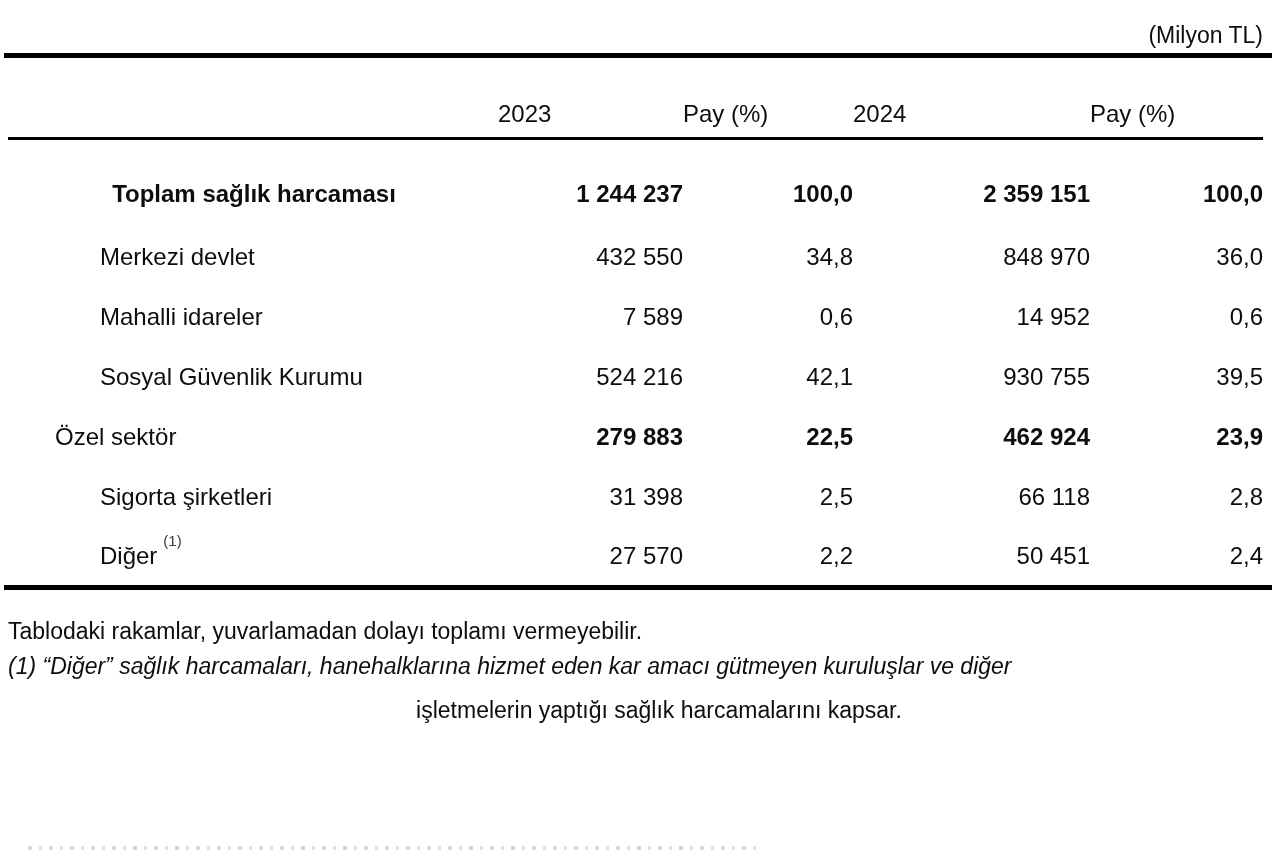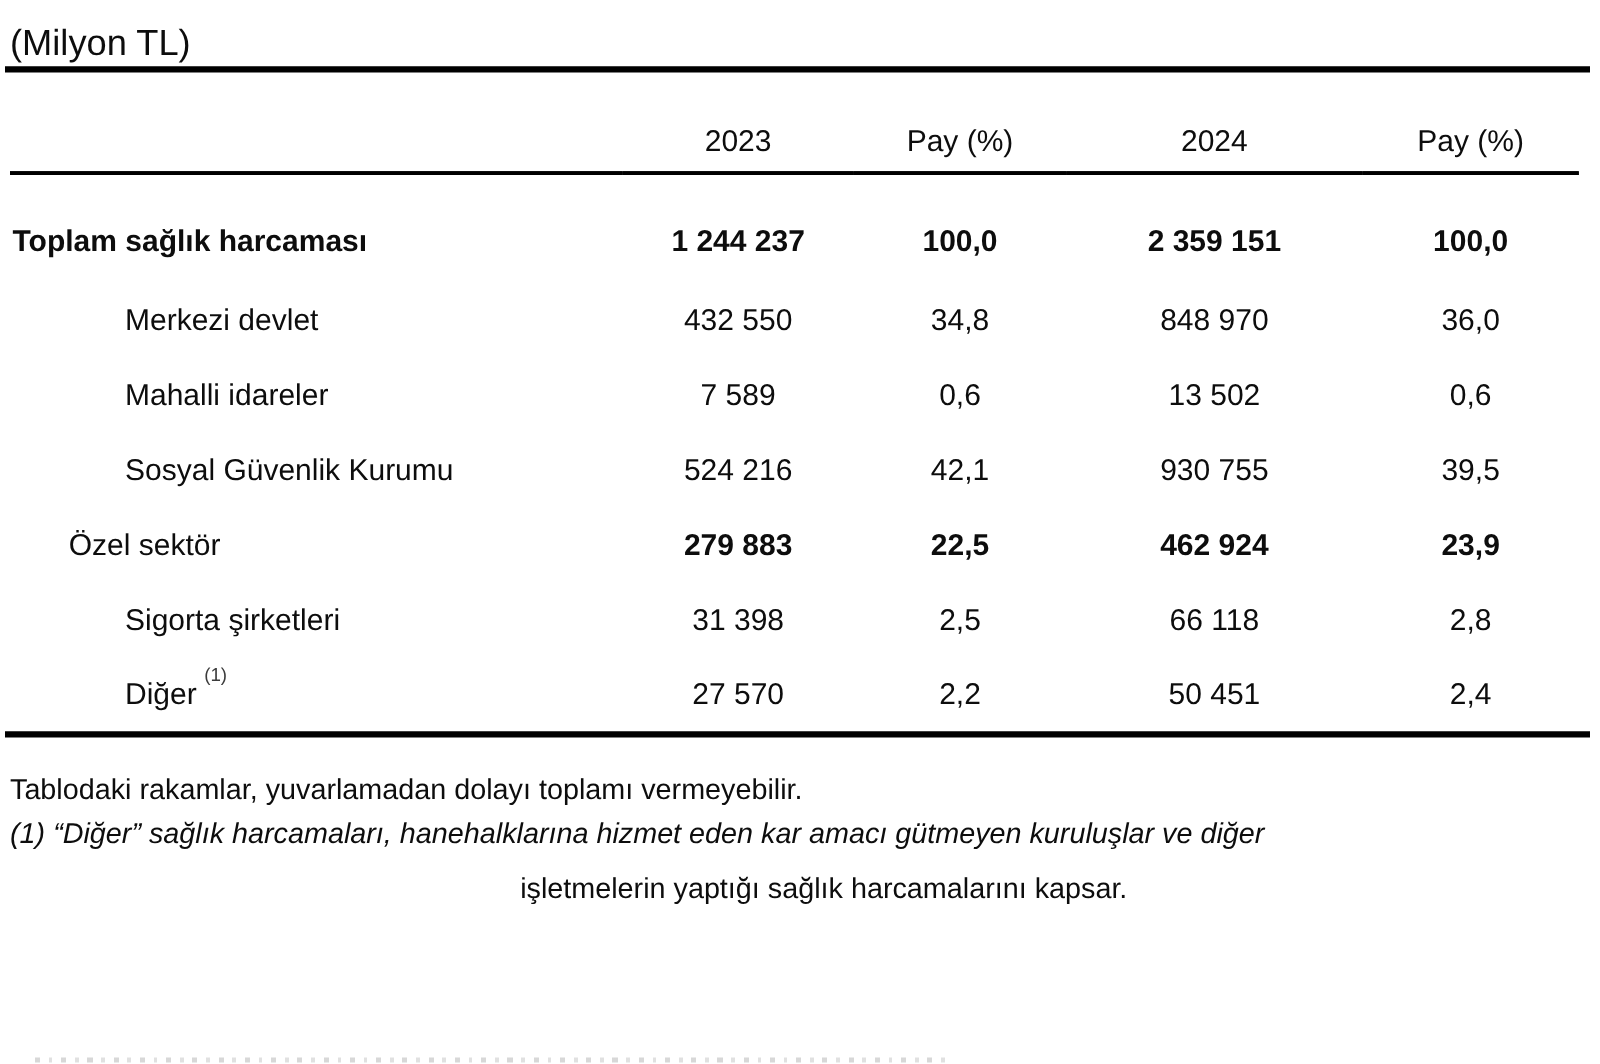--- a/index.html
+++ b/index.html
@@ -7,22 +7,22 @@
     position:relative;
     width:1280px; height:851px;
     background:#fff;
     color:#0d0d0d;
     font-family:"Liberation Sans", sans-serif;
     overflow:hidden;
   }
   .content { padding:20px 17px 0 8px; }
 
   .unit-label {
-    text-align:left;
-    font-size:29px;
+    text-align:right;
+    font-size:23px;
     line-height:30px;
     height:33px;
   }
 
   .rule { background:#000; margin-left:-4px; margin-right:-9px; }
   .rule.top { height:5px; }
   .rule.bottom { height:5px; }
 
   table.data-table {
     width:100%;
@@ -34,38 +34,38 @@
   col.c-p1 { width:170px; }
   col.c-v2 { width:237px; }
   col.c-p2 { width:173px; }
 
   thead th {
     height:70px;
     vertical-align:bottom;
     padding:0 0 9px 0;
     font-weight:normal;
     font-size:24px;
-    text-align:center;
+    text-align:left;
     border-bottom:3px solid #000;
   }
   thead th.label-col { text-align:left; }
 
   tbody tr { height:60px; }
   tbody tr.row-first { height:88px; }
   tbody tr.row-first td { padding-top:22px; }
   tbody tr.row-last { height:58px; }
 
   tbody td {
     font-size:24px;
     vertical-align:middle;
     padding:0;
   }
-  td.num { text-align:center; }
+  td.num { text-align:right; }
 
-  td.lbl.ind0 { padding-left:2px; }
+  td.lbl.ind0 { padding-left:2px;text-align:center; }
   td.lbl.ind1 { padding-left:47px; }
   td.lbl.ind2 { padding-left:92px; }
 
   tr.w-bold td { font-weight:bold; }
   tr.v-bold td.num { font-weight:bold; }
 
   sup.fn-ref {
     font-size:15px;
     font-weight:normal;
     position:relative;
@@ -129,21 +129,21 @@
           <td class="lbl ind2">Merkezi devlet</td>
           <td class="num">432 550</td>
           <td class="num">34,8</td>
           <td class="num">848 970</td>
           <td class="num">36,0</td>
         </tr>
         <tr>
           <td class="lbl ind2">Mahalli idareler</td>
           <td class="num">7 589</td>
           <td class="num">0,6</td>
-          <td class="num">13 502</td>
+          <td class="num">14 952</td>
           <td class="num">0,6</td>
         </tr>
         <tr>
           <td class="lbl ind2">Sosyal Güvenlik Kurumu</td>
           <td class="num">524 216</td>
           <td class="num">42,1</td>
           <td class="num">930 755</td>
           <td class="num">39,5</td>
         </tr>
         <tr class="v-bold">

